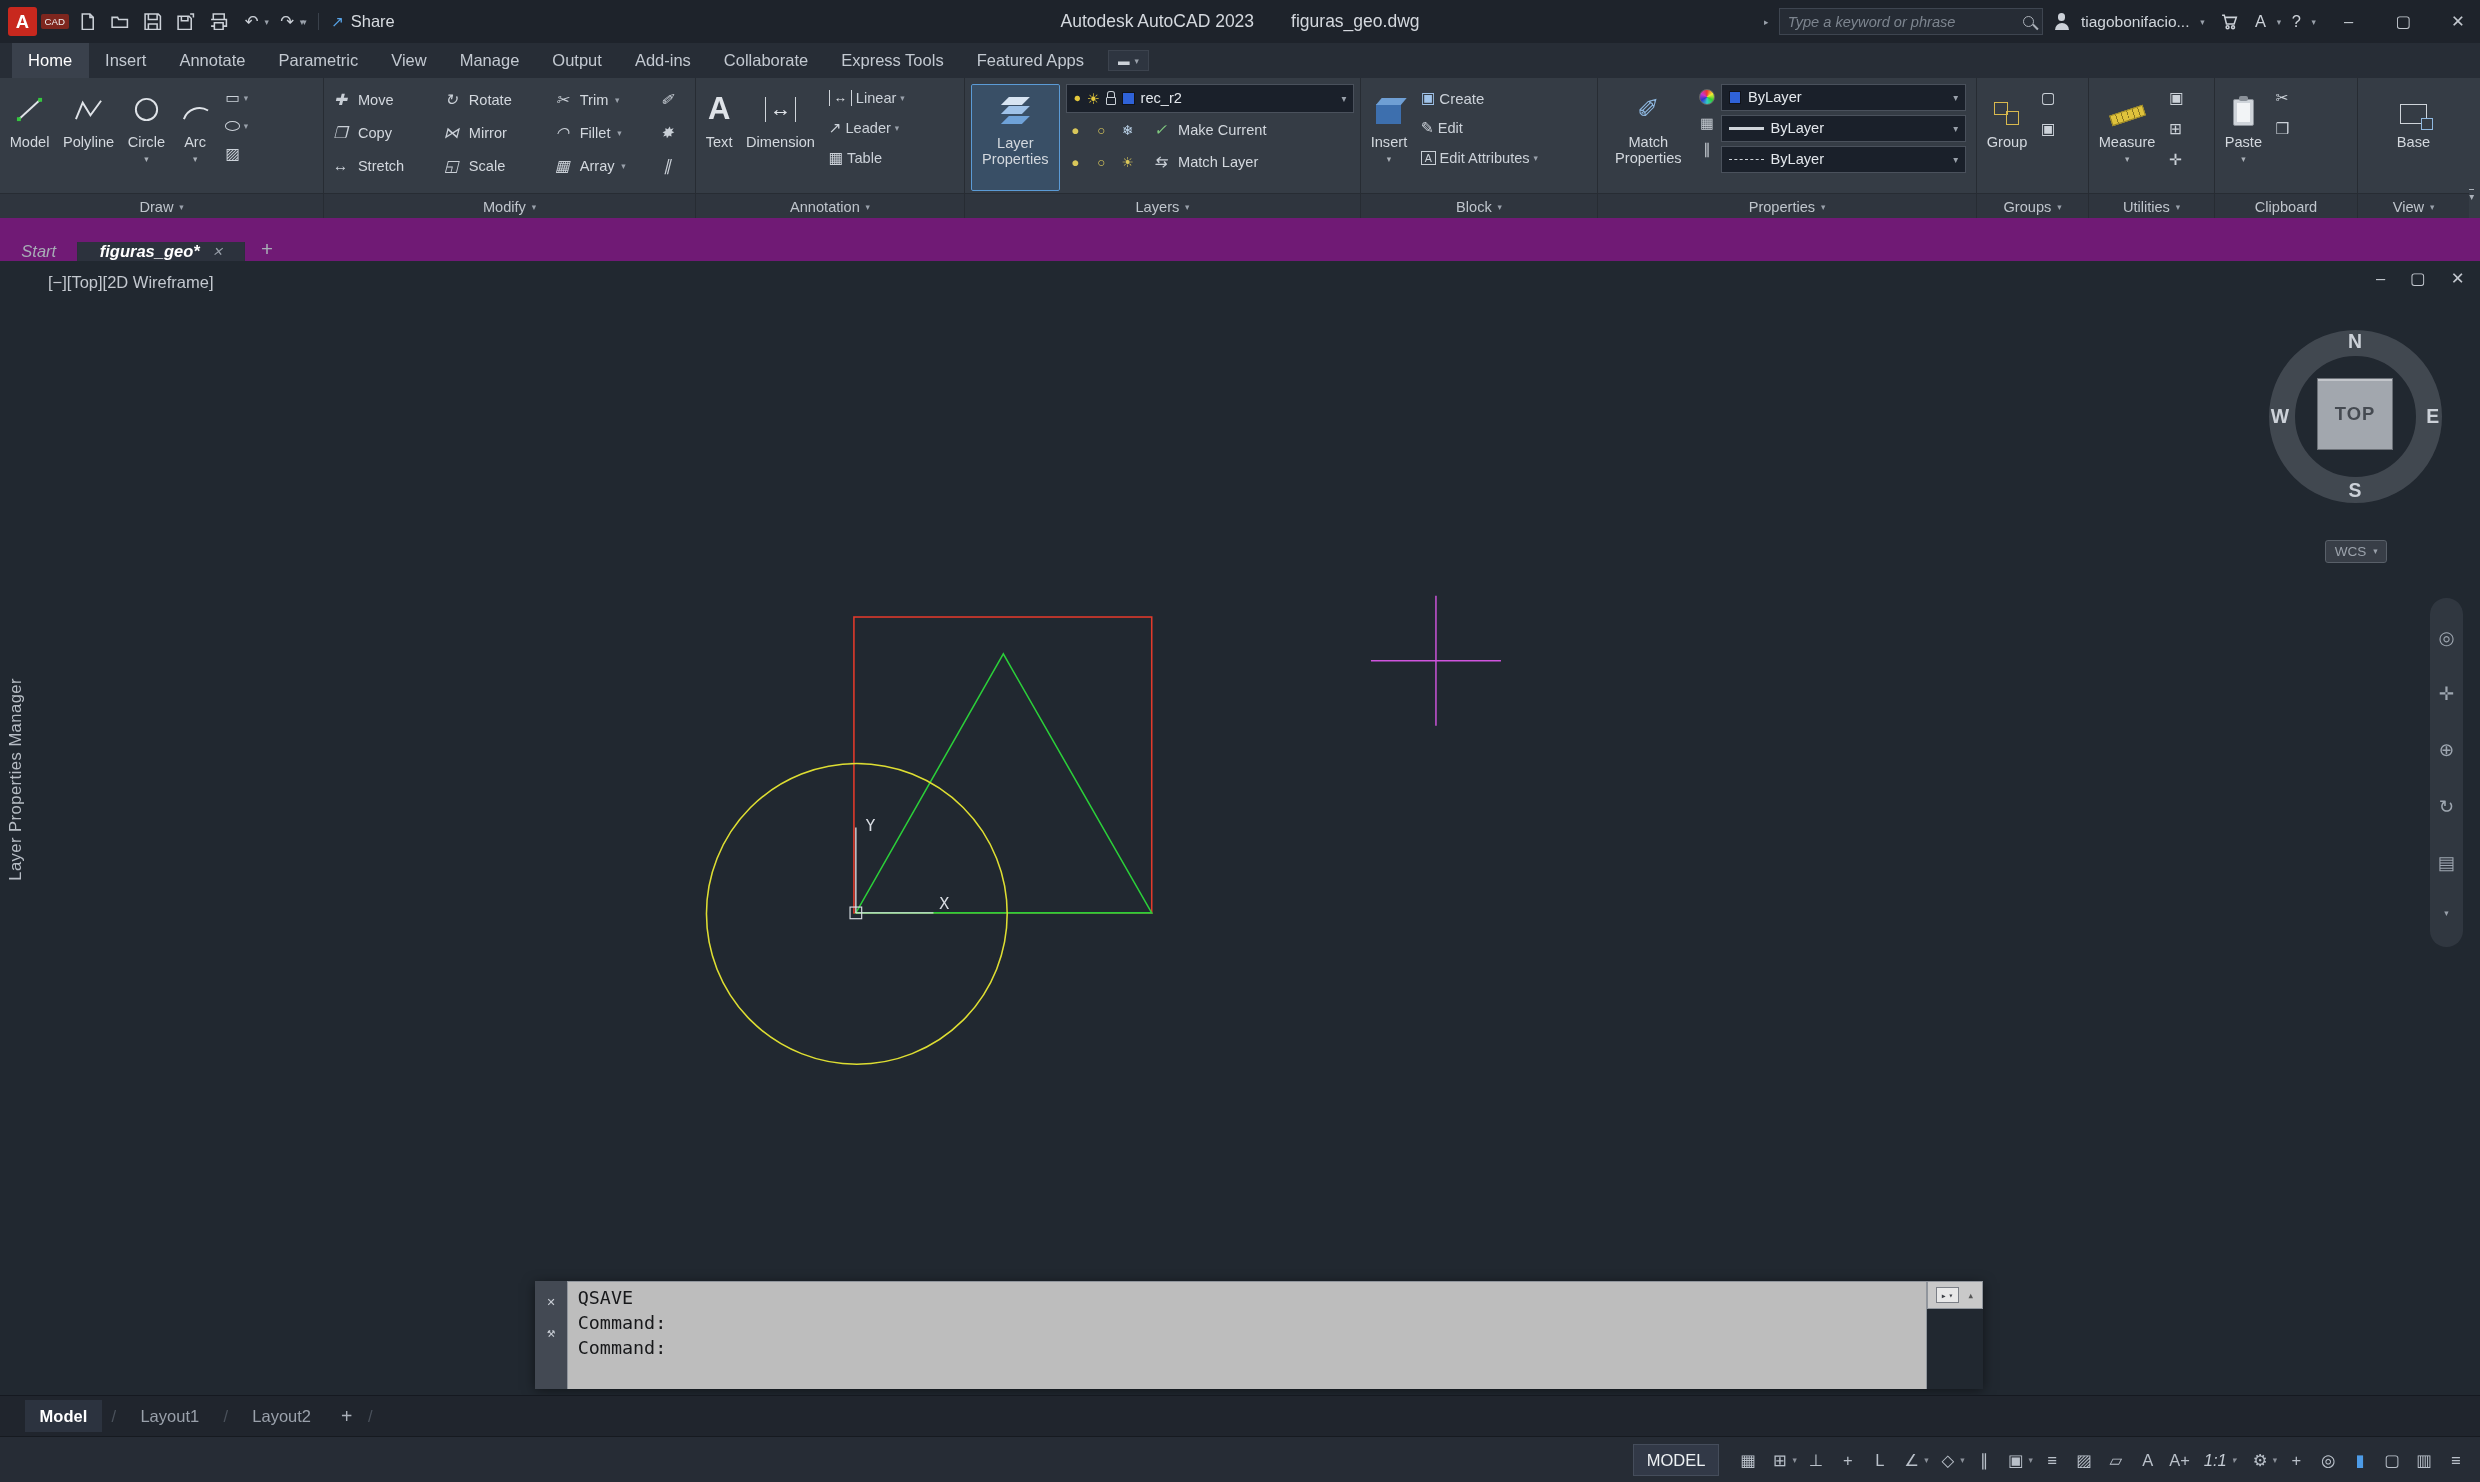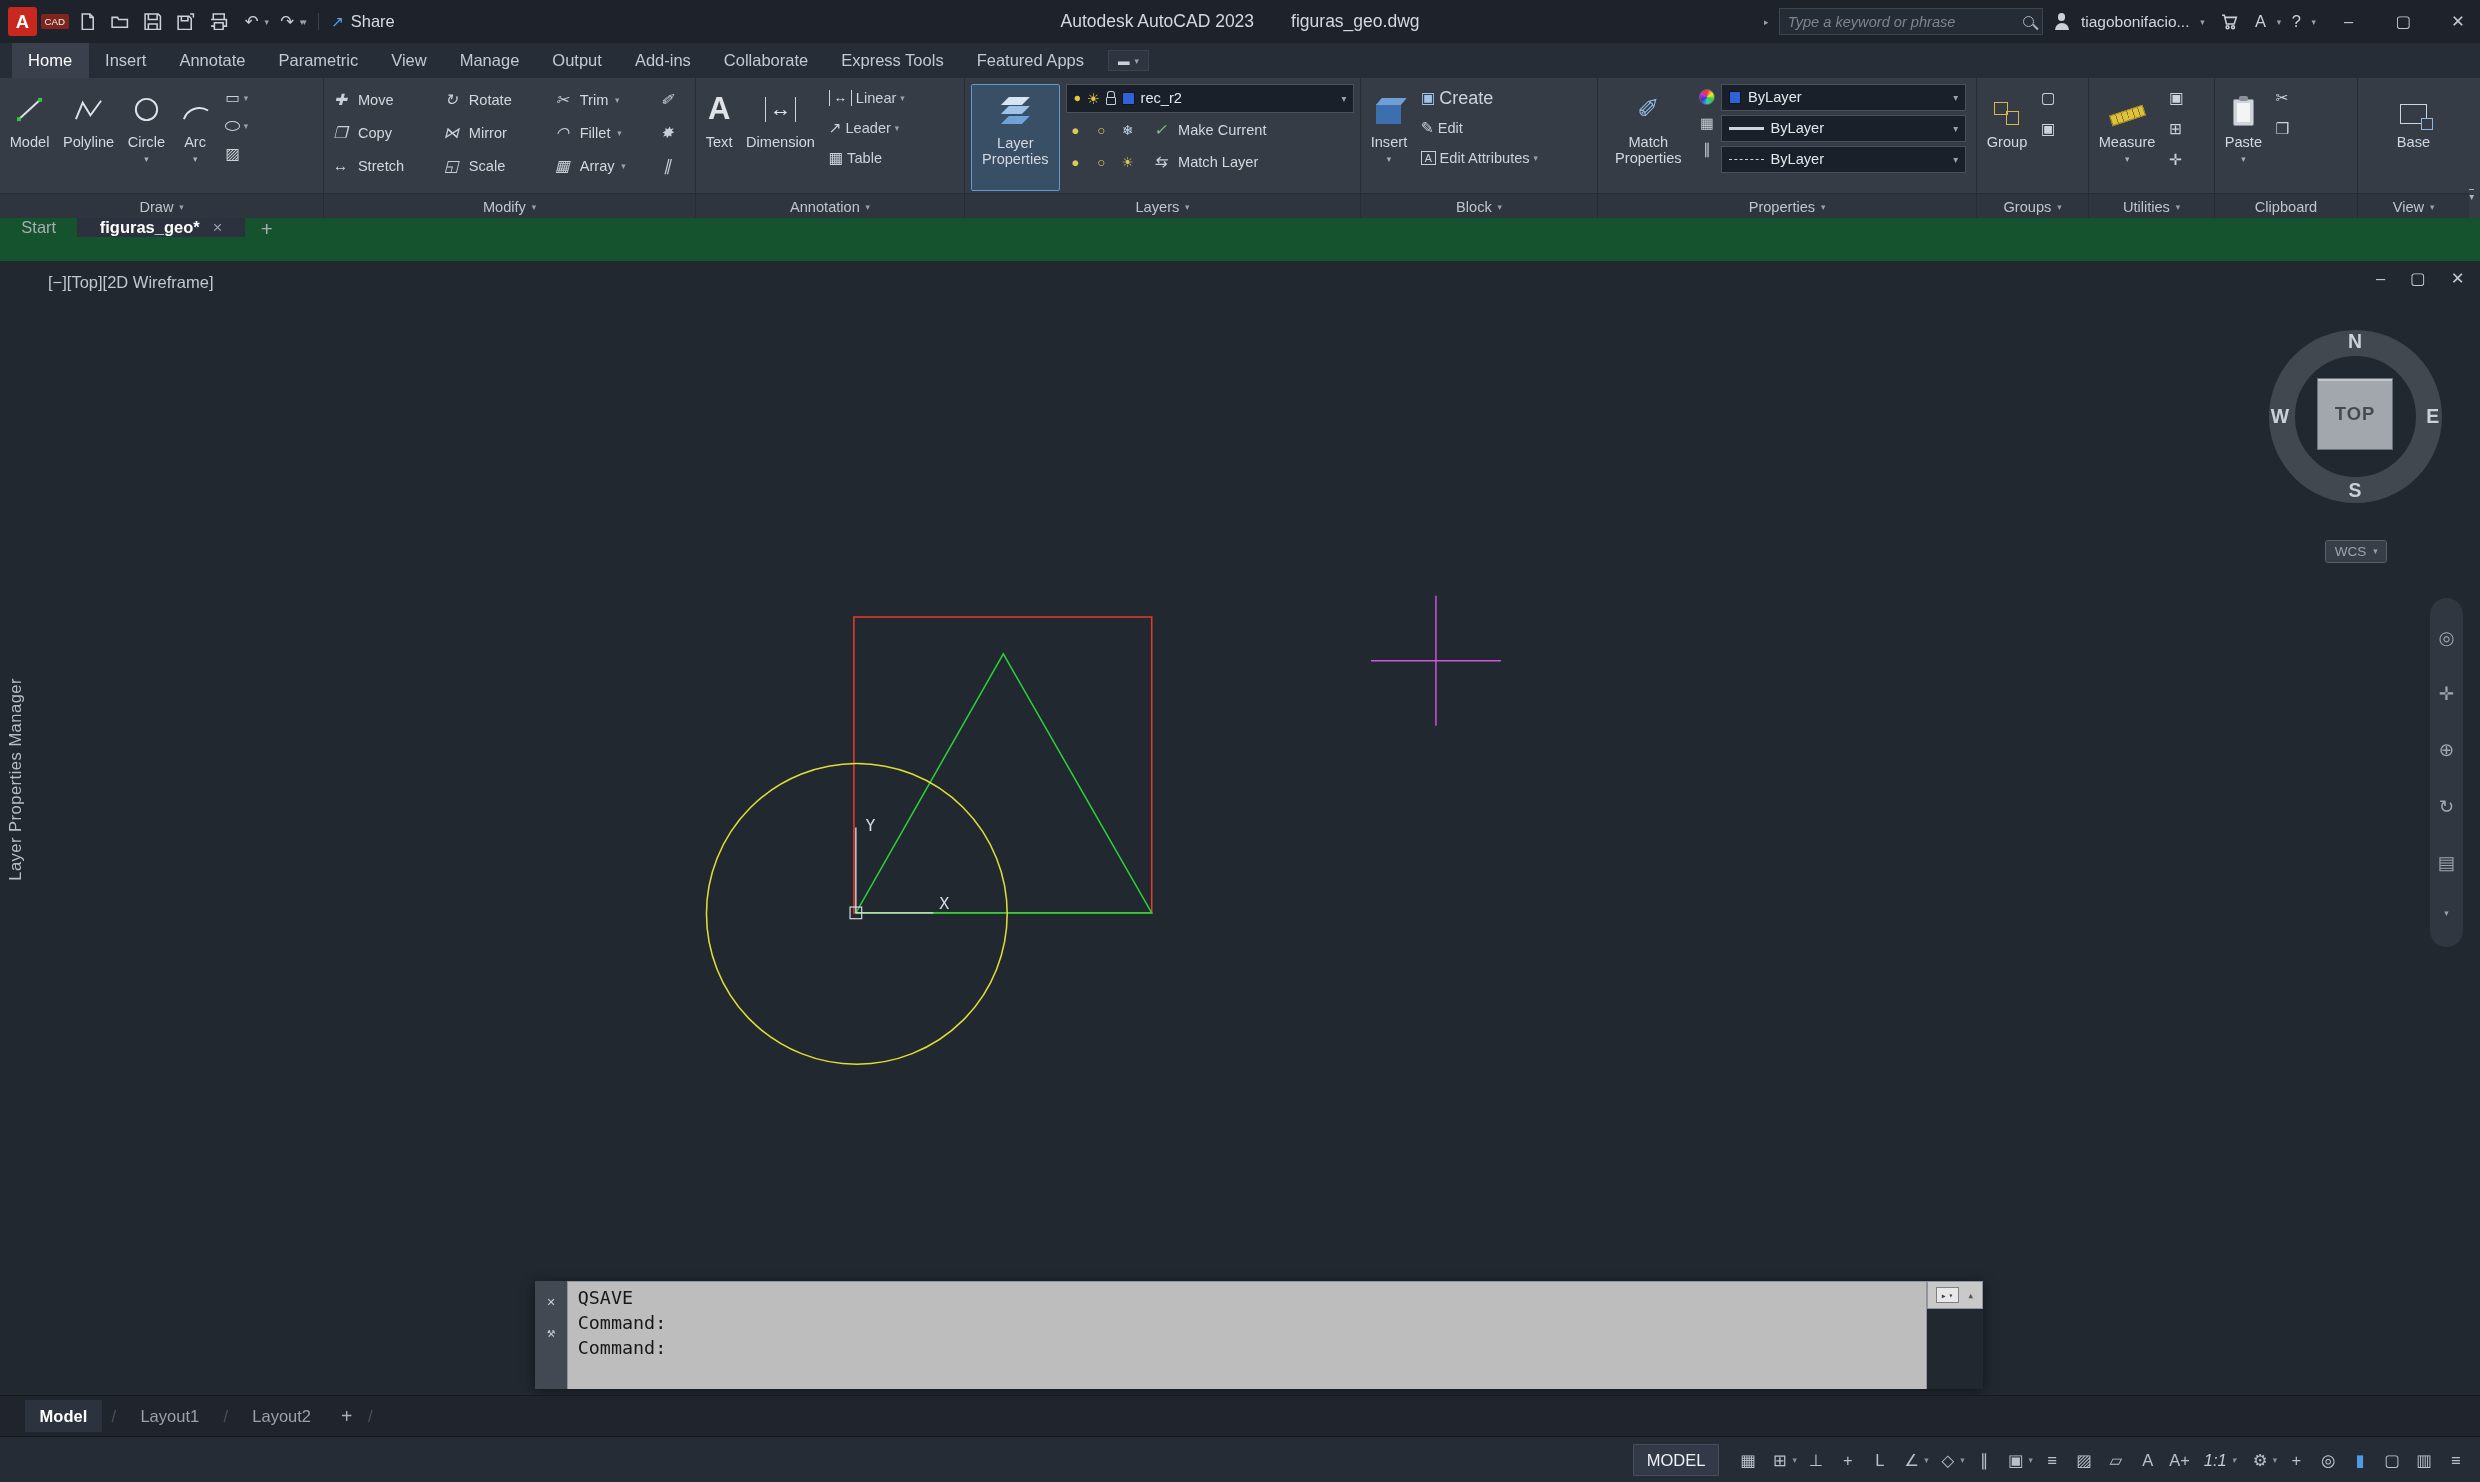--- a/index.html
+++ b/index.html
@@ -122,21 +122,21 @@
   .base-ic { width:27px; height:19.4px; border:1.9px solid #cfd4da; position:relative; margin-top:9.7px; }
   .base-ic::after { content:''; position:absolute; right:-6.8px; bottom:-6.8px; width:9.7px; height:9.7px;
     border:1.9px solid #8fb8e0; background:#353c45; }
   .dim-ic { border-left:1.9px solid #cfd4da; border-right:1.9px solid #cfd4da; padding:0 3.9px;
     font-size:21.3px; line-height:25px; color:#dfe3e8; }
   .ribbon-pin { position:absolute; right:5.8px; top:189px; font-size:9.7px; color:#aab0b8;
     border-top:1.9px solid #aab0b8; padding-top:1px; }
 
   
   .filetabs { position:absolute; left:0; top:218px; width:2480px; height:43px;
-    background:#14532d; display:flex; align-items:flex-start; }
+    background:#701a75; display:flex; align-items:flex-end;font-style:italic; }
   .ftab { display:flex; align-items:center; padding:0 21.3px; color:#a7adb6; font-size:16.5px;
     gap:12.6px; border-right:1px solid #2a303a; }
   .ftab.active { background:#2c323d; color:#fff; font-weight:bold; }
   .ftab-close { font-size:12.6px; color:#9aa1ab; font-weight:normal; }
   .ftab-plus { width:43px; display:flex; align-items:center; justify-content:center;
     font-size:20.4px; color:#a7adb6; }
 
   
   .viewport { position:absolute; left:0; top:261px; width:2480px; height:1134px;
     background:#212830; overflow:hidden; }
@@ -506,21 +506,21 @@
       <div class="bigbtn">
         <span class="bicon">
             <span class="cube"></span>
           </span>
         <span>Insert</span>
         <span class="bcaret">▾</span>
       </div>
       <div class="minicol" style="gap:6.8px">
         <span class="mini">
           <span style="color:#9fc2e8">▣</span>
-          <span style="font-size:18px">Create</span>
+          <span style="font-size:15px">Create</span>
         </span>
         <span class="mini">
           <span>✎</span>
           <span style="font-size:14.6px">Edit</span>
         </span>
         <span class="mini">
           <span style="border:1px solid #c9cfd6;padding:0 2.9px;font-size:10.7px">A</span>
           <span style="font-size:14.6px">Edit Attributes</span>
           <i class="mcaret">▾</i>
         </span>

